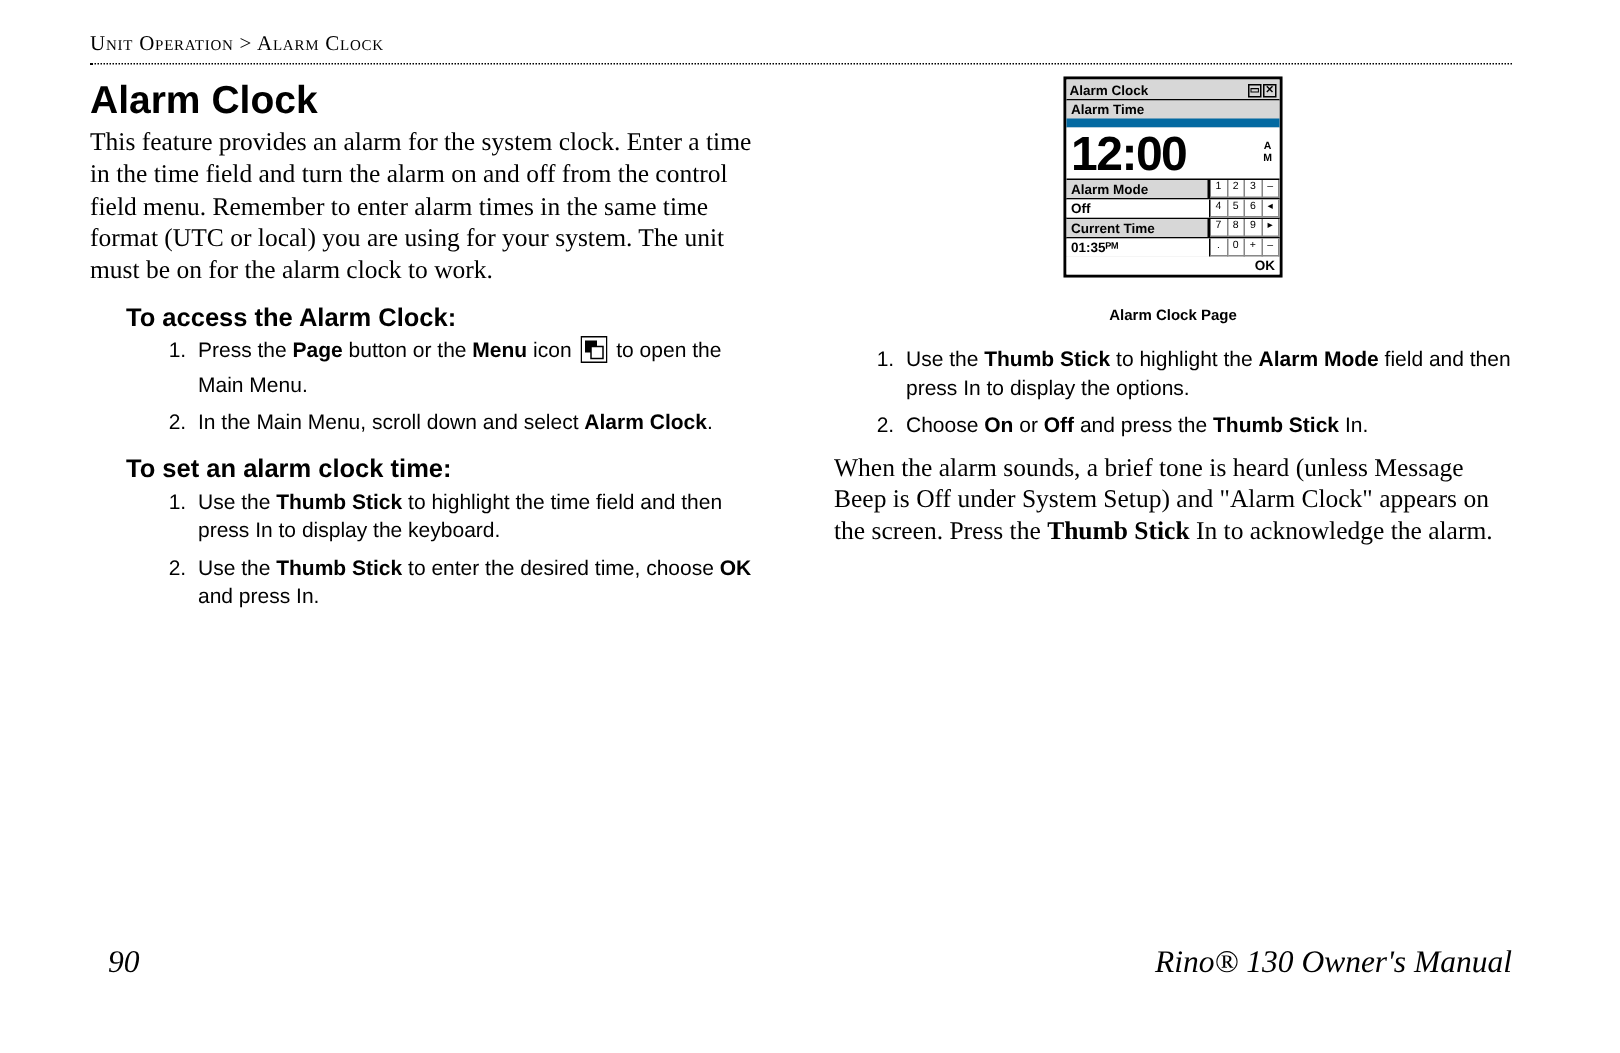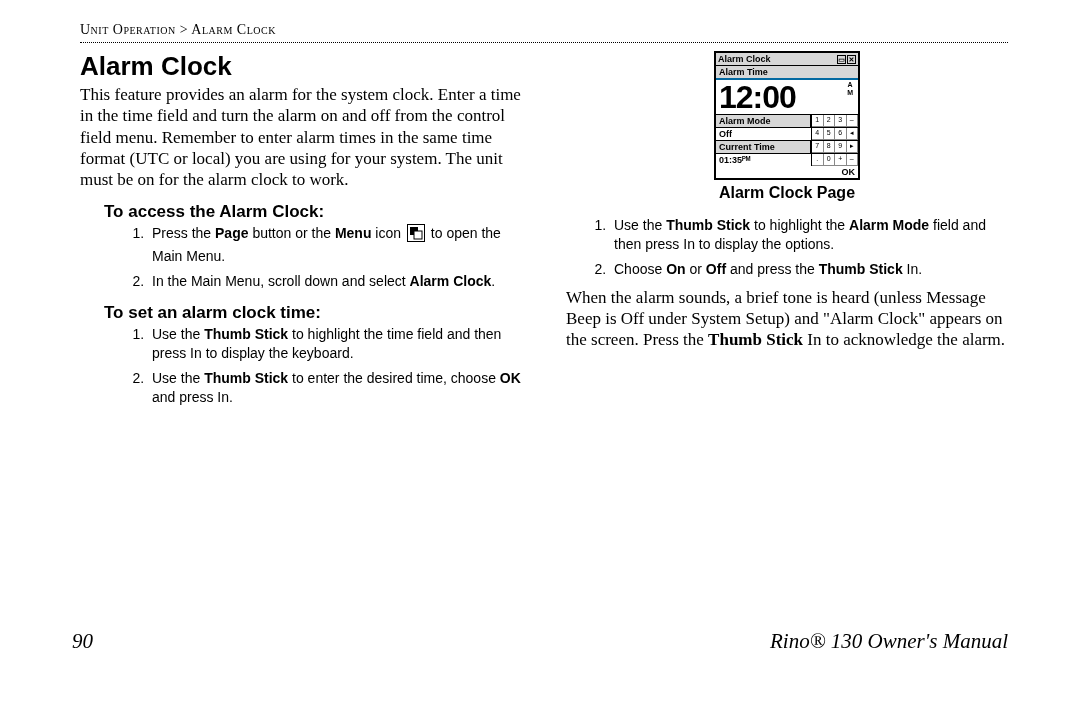--- a/index.html
+++ b/index.html
@@ -7,21 +7,21 @@
     padding: 0;
     background: #fff;
     width: 1080px;
     height: 702px;
     overflow: hidden;
     font-family: "Times New Roman", Times, serif;
     color: #000;
   }
   .page {
     box-sizing: border-box;
-    padding: 22px 72px 0 80px;
+    padding: 22px 72px 0 60px;
     width: 1080px;
     height: 702px;
     position: relative;
   }
   .breadcrumb {
     font-family: "Times New Roman", serif;
     font-size: 14px;
     letter-spacing: 0.5px;
     padding-bottom: 2px;
     font-variant: small-caps;
@@ -74,22 +74,22 @@
     vertical-align: -4px;
     margin: 0 2px;
   }
   .figure-wrap {
     text-align: center;
     margin-bottom: 14px;
   }
   .figure-caption {
     font-family: Arial, Helvetica, sans-serif;
     font-weight: bold;
-    font-size: 16px;
-    margin-top: 4px;
+    font-size: 10px;
+    margin-top: 20px;
     display: block;
   }
   .footer {
     position: absolute;
     left: 72px;
     right: 72px;
     bottom: 48px;
     display: flex;
     justify-content: space-between;
     font-style: italic;
@@ -121,30 +121,30 @@
     height: 9px;
     border: 1px solid #000;
     margin-left: 1px;
     box-sizing: border-box;
     font-size: 7px;
     line-height: 7px;
     text-align: center;
   }
   .device .label {
     background: #d7d7d7;
-    border-bottom: 2px solid #0369a1;
+    border-bottom: 6px solid #0369a1;
     padding: 1px 3px;
     font-weight: bold;
   }
   .device .timefield {
     background: #fff;
     border-bottom: 1px solid #000;
     padding: 1px 3px 1px 3px;
     display: flex;
-    align-items: flex-start;
+    align-items: center;
     justify-content: space-between;
   }
   .device .bigtime {
     font-family: Arial, Helvetica, sans-serif;
     font-weight: 900;
     font-size: 32px;
     line-height: 32px;
     letter-spacing: -1px;
   }
   .device .ampm {

